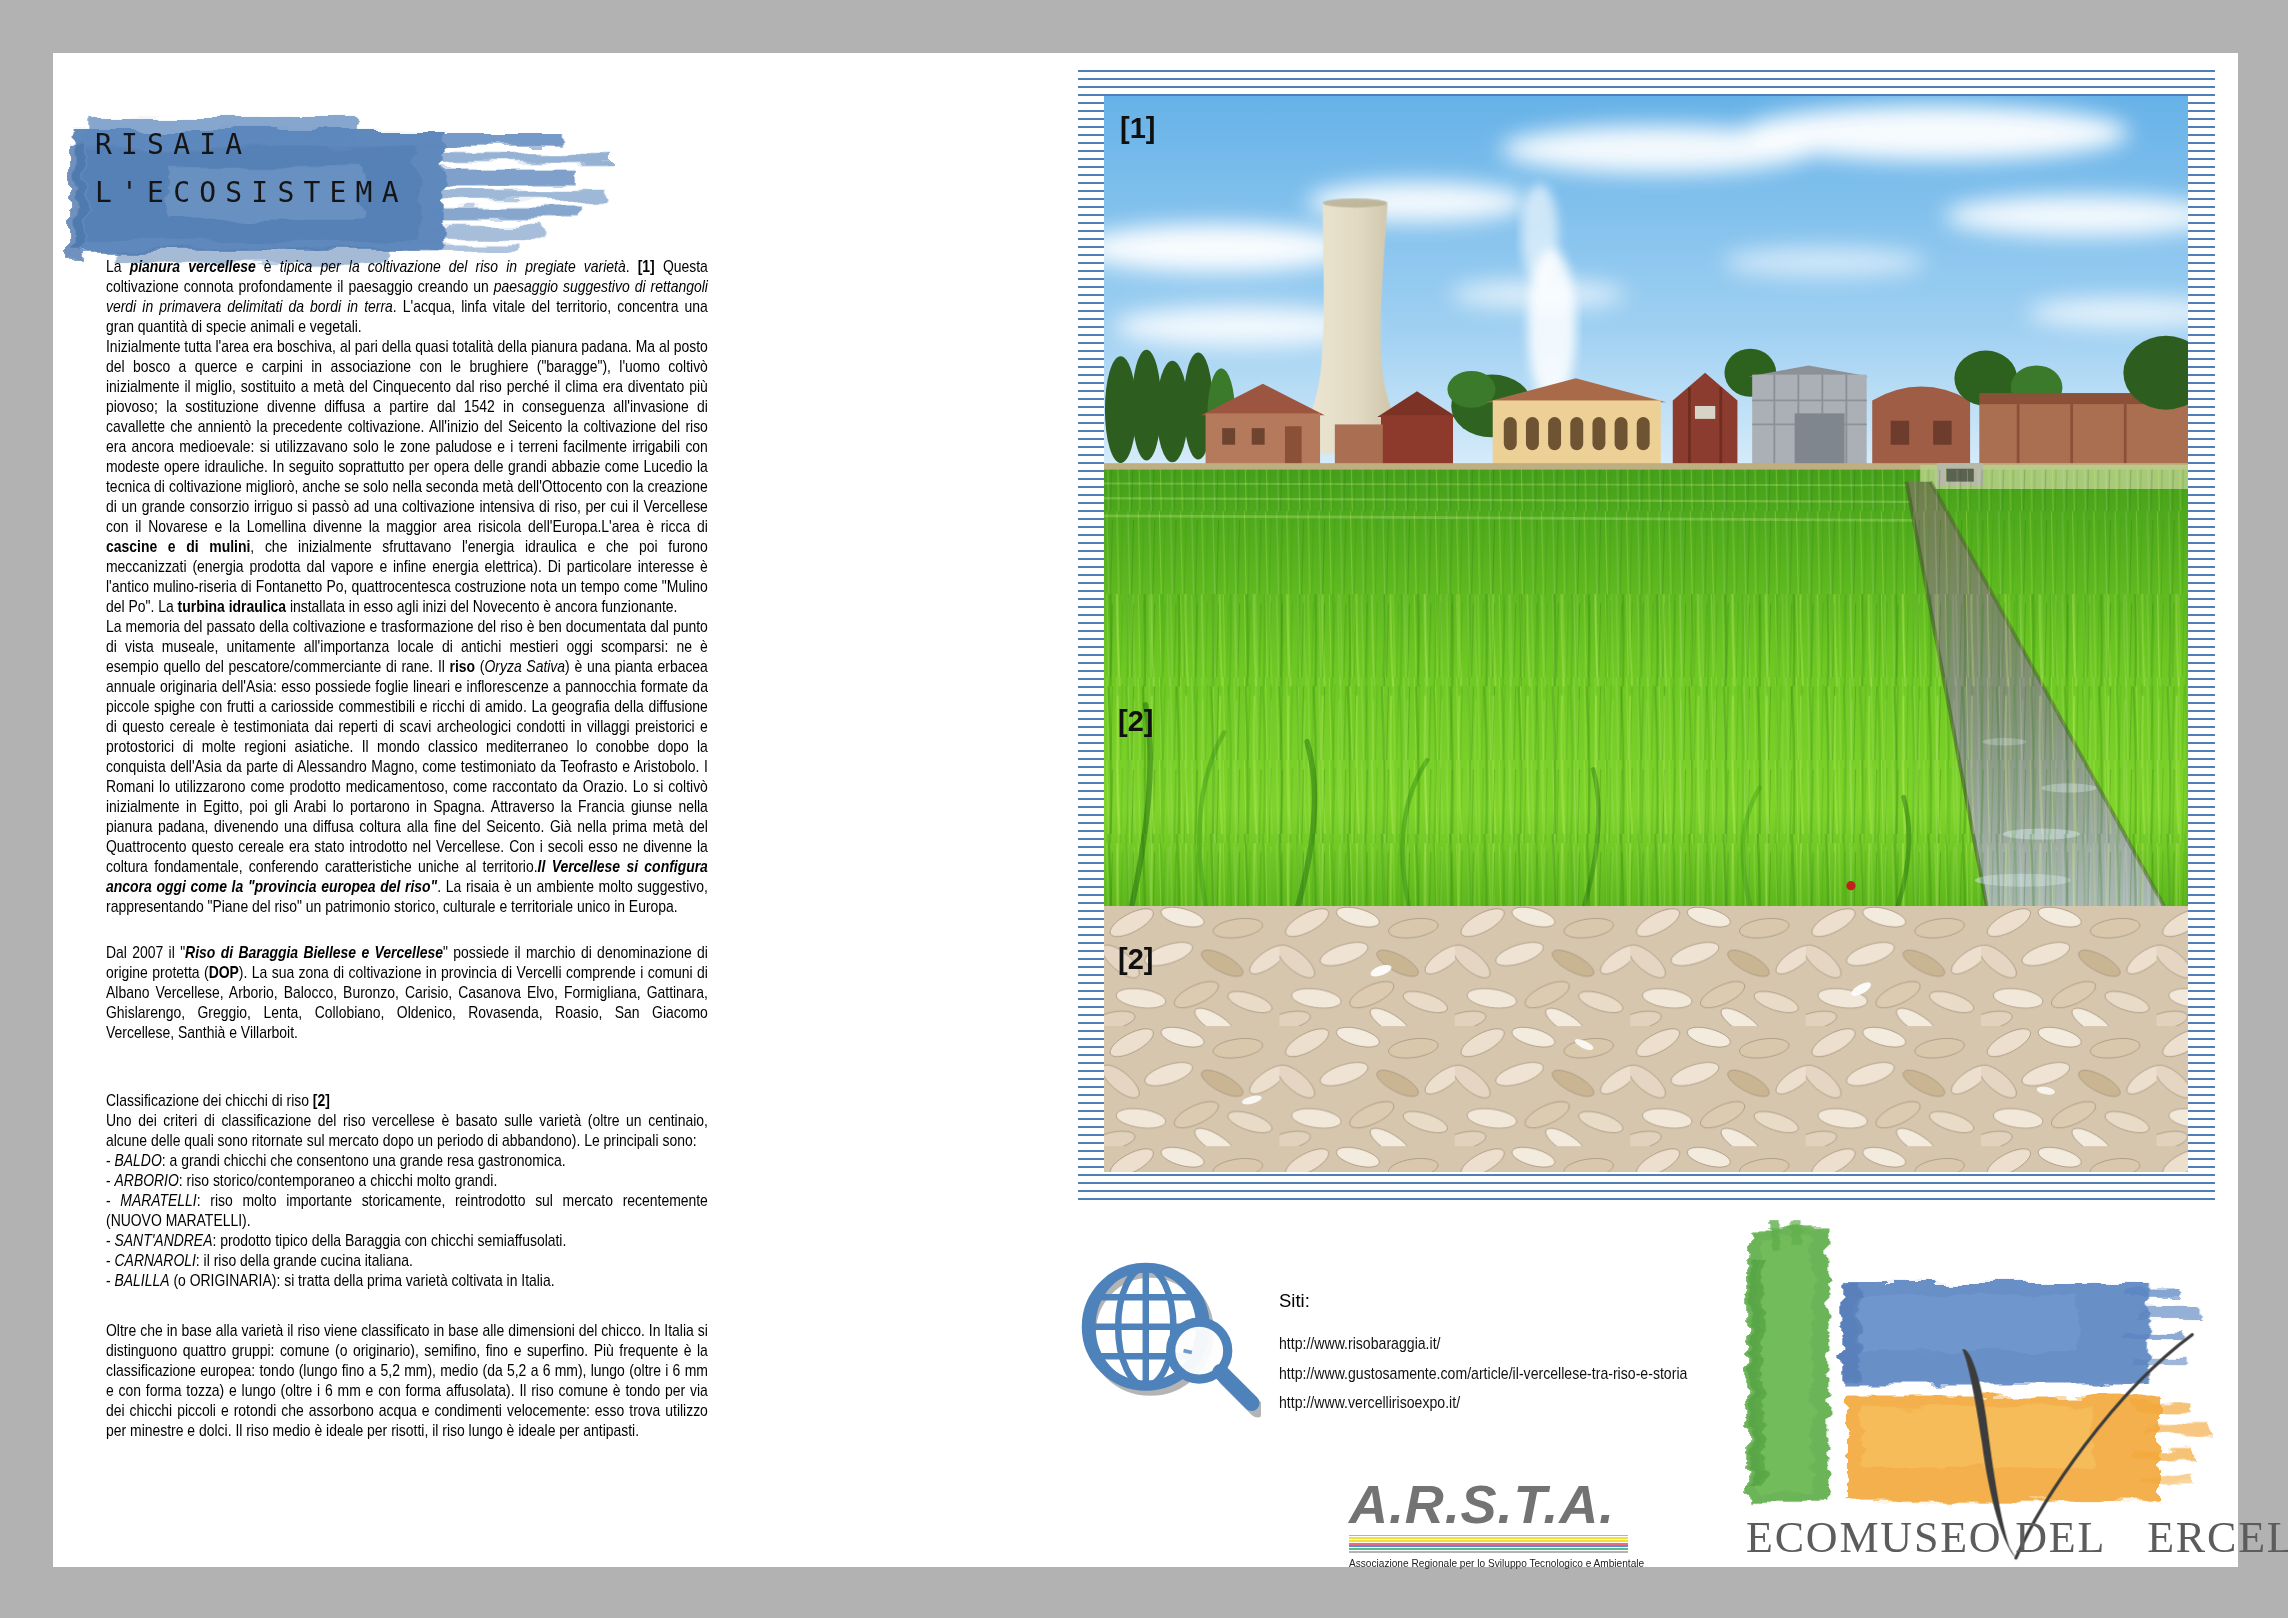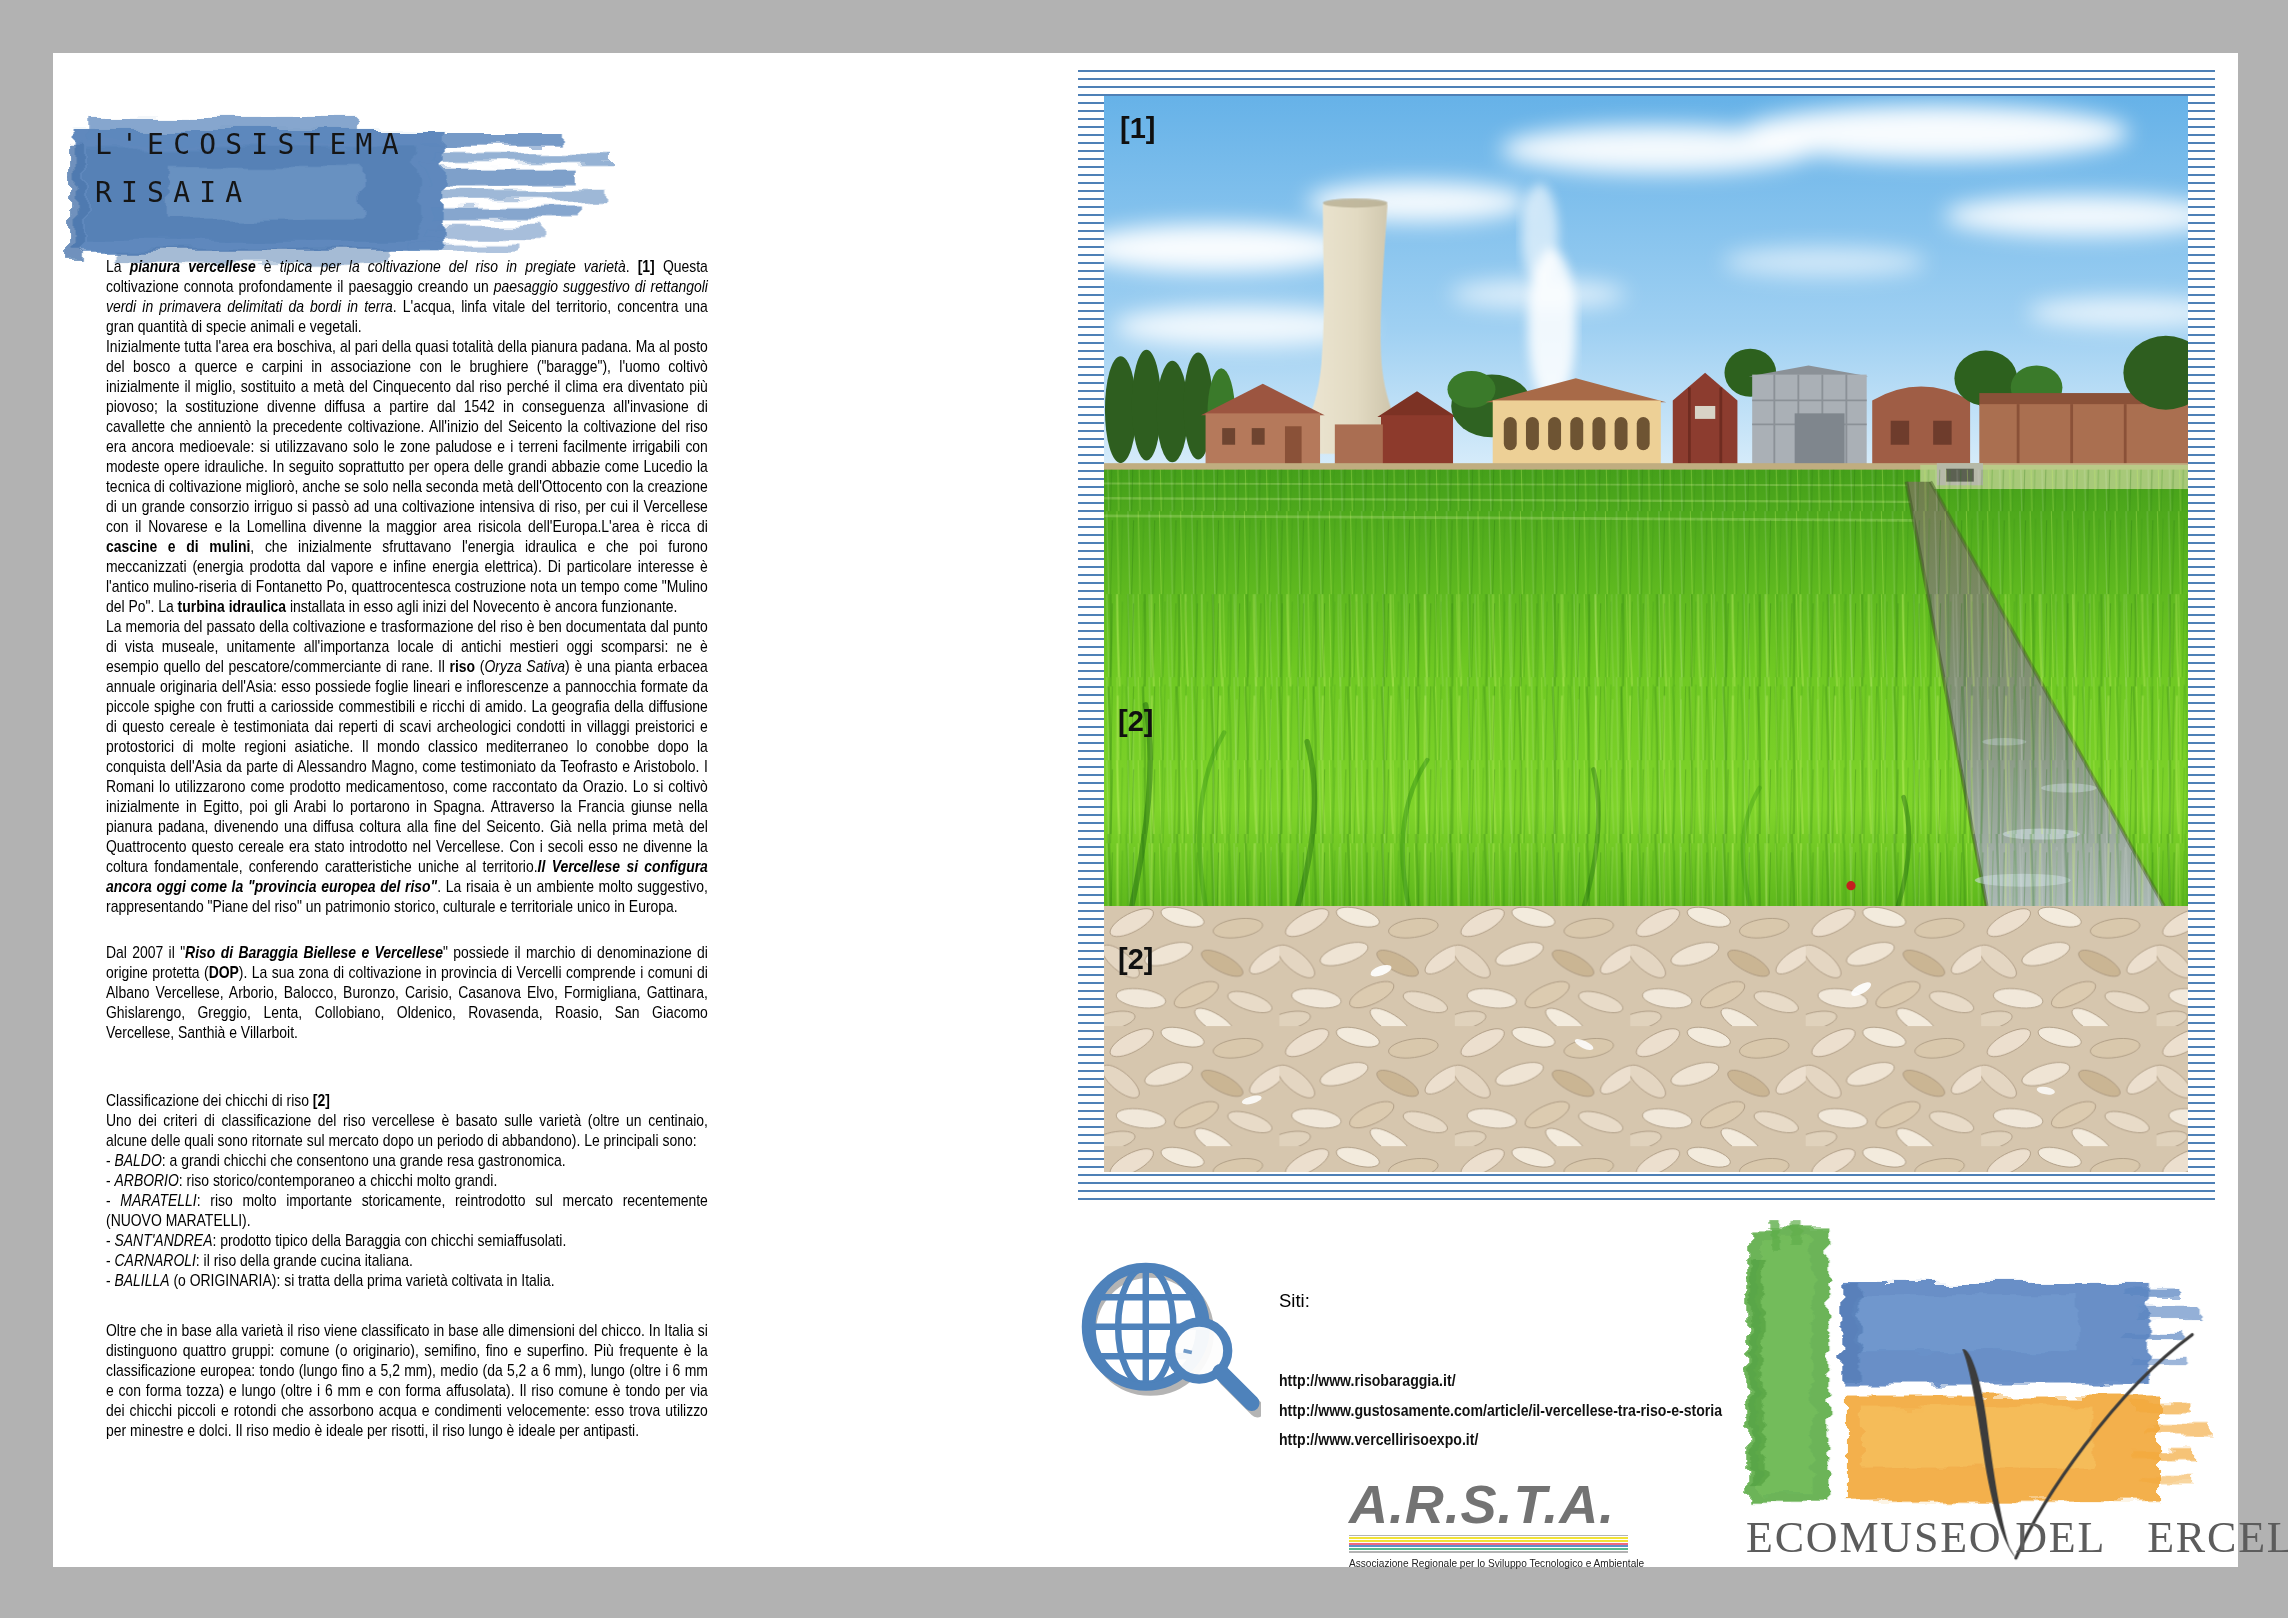--- a/index.html
+++ b/index.html
@@ -44,21 +44,21 @@
   .photo-label{
     position:absolute;font-weight:bold;font-size:29px;color:#101010;
     font-family:"Liberation Sans", sans-serif;
   }
   .lbl1{left:42px;top:42px;}
   .lbl2a{left:40px;top:635px;}
   .lbl2b{left:40px;top:873px;}
   
   .globe{position:absolute;left:1019px;top:1200px;width:189px;height:175px;}
   .links-heading{position:absolute;left:1226px;top:1237px;font-size:18.5px;color:#000000;}
-  .links-list{position:absolute;left:1226px;top:1313px;width:572px;font-weight:bold;}
+  .links-list{position:absolute;left:1226px;top:1276px;width:572px;}
   .url-line{
     font-size:16.6px;line-height:29.5px;color:#111;white-space:nowrap;
     transform:scaleX(0.85);transform-origin:0 0;
   }
   
   .arsta{position:absolute;left:1296px;top:1424px;width:286px;}
   .arsta-name{
     font-weight:bold;font-style:italic;font-size:54px;letter-spacing:0.9px;
     color:#737373;line-height:54px;white-space:nowrap;
   }
@@ -99,22 +99,22 @@
       <rect x="418" y="120" width="175" height="12" fill="#5e88bd" opacity="0.6"></rect>
       <rect x="405" y="140" width="165" height="14" fill="#5e88bd" opacity="0.75"></rect>
       <rect x="398" y="160" width="130" height="11" fill="#5e88bd" opacity="0.55"></rect>
       <rect x="380" y="178" width="120" height="10" fill="#5e88bd" opacity="0.5"></rect>
       <rect x="30" y="75" width="360" height="100" fill="#4c77ac" opacity="0.4"></rect>
       <rect x="120" y="95" width="210" height="55" fill="#7fa3cf" opacity="0.45"></rect>
       <rect x="60" y="185" width="300" height="14" fill="#4c77ac" opacity="0.5"></rect>
     </g>
   </svg>
   <div class="title-text">
+    <div>RISAIA</div>
     <div>L'ECOSISTEMA</div>
-    <div>RISAIA</div>
   </div>
 
   <div class="article">
     <div class="article-inner">
         <p class="para"><span>La </span><span class="seg-bi">pianura vercellese</span><span> è </span><span class="seg-i">tipica per la coltivazione del riso in pregiate varietà</span><span>. </span><span class="seg-b">[1]</span><span> Questa coltivazione connota profondamente il paesaggio creando un </span><span class="seg-i">paesaggio suggestivo di rettangoli verdi in primavera delimitati da bordi in terra</span><span>. L'acqua, linfa vitale del territorio, concentra una gran quantità di specie animali e vegetali.</span></p>
         <p class="para"><span>Inizialmente tutta l'area era boschiva, al pari della quasi totalità della pianura padana. Ma al posto del bosco a querce e carpini in associazione con le brughiere ("baragge"), l'uomo coltivò inizialmente il miglio, sostituito a metà del Cinquecento dal riso perché il clima era diventato più piovoso; la sostituzione divenne diffusa a partire dal 1542 in conseguenza all'invasione di cavallette che annientò la precedente coltivazione. All'inizio del Seicento la coltivazione del riso era ancora medioevale: si utilizzavano solo le zone paludose e i terreni facilmente irrigabili con modeste opere idrauliche. In seguito soprattutto per opera delle grandi abbazie come Lucedio la tecnica di coltivazione migliorò, anche se solo nella seconda metà dell'Ottocento con la creazione di un grande consorzio irriguo si passò ad una coltivazione intensiva di riso, per cui il Vercellese con il Novarese e la Lomellina divenne la maggior area risicola dell'Europa.</span><span>L'area è ricca di </span><span class="seg-b">cascine e di mulini</span><span>, che inizialmente sfruttavano l'energia idraulica e che poi furono meccanizzati (energia prodotta dal vapore e infine energia elettrica).  Di particolare interesse è l'antico mulino-riseria di Fontanetto Po, quattrocentesca costruzione nota un tempo come "Mulino del Po". La </span><span class="seg-b">turbina idraulica</span><span> installata in esso agli inizi del Novecento è ancora funzionante.</span></p>
         <p class="para"><span>La memoria del passato della coltivazione e trasformazione del riso è ben documentata dal punto di vista museale, unitamente all'importanza locale di antichi mestieri oggi scomparsi: ne è esempio quello del pescatore/commerciante di rane. Il </span><span class="seg-b">riso</span><span> (</span><span class="seg-i">Oryza Sativa</span><span>) è una pianta erbacea annuale originaria dell'Asia: esso possiede foglie lineari e inflorescenze a pannocchia formate da piccole spighe con frutti a cariosside commestibili e ricchi di amido. La geografia della diffusione di questo cereale è testimoniata dai reperti di scavi archeologici condotti in villaggi preistorici e protostorici di molte regioni asiatiche. Il mondo classico mediterraneo lo conobbe dopo la conquista dell'Asia da parte di Alessandro Magno, come testimoniato da Teofrasto e Aristobolo. I Romani lo utilizzarono come prodotto medicamentoso, come raccontato da Orazio. Lo si coltivò inizialmente in Egitto, poi gli Arabi lo portarono in Spagna. Attraverso la Francia giunse nella pianura padana, divenendo una diffusa coltura alla fine del Seicento. Già nella prima metà del Quattrocento questo cereale era stato introdotto nel Vercellese. Con i secoli esso ne divenne la coltura fondamentale, conferendo caratteristiche uniche al territorio.</span><span class="seg-bi">Il Vercellese si configura ancora oggi come la "provincia europea del riso"</span><span>. La risaia è un ambiente molto suggestivo, rappresentando "Piane del riso" un patrimonio storico, culturale e territoriale unico in Europa.</span></p>
         <div class="gap-sm"></div>
         <p class="para"><span>Dal 2007 il "</span><span class="seg-bi">Riso di Baraggia Biellese e Vercellese</span><span>" possiede il marchio di denominazione di origine protetta (</span><span class="seg-b">DOP</span><span>). La sua zona di coltivazione in provincia di Vercelli comprende i comuni di Albano Vercellese, Arborio, Balocco, Buronzo, Carisio, Casanova Elvo, Formigliana, Gattinara, Ghislarengo, Greggio, Lenta, Collobiano, Oldenico, Rovasenda, Roasio, San Giacomo Vercellese, Santhià e Villarboit.</span></p>
         <div class="gap-md"></div>

